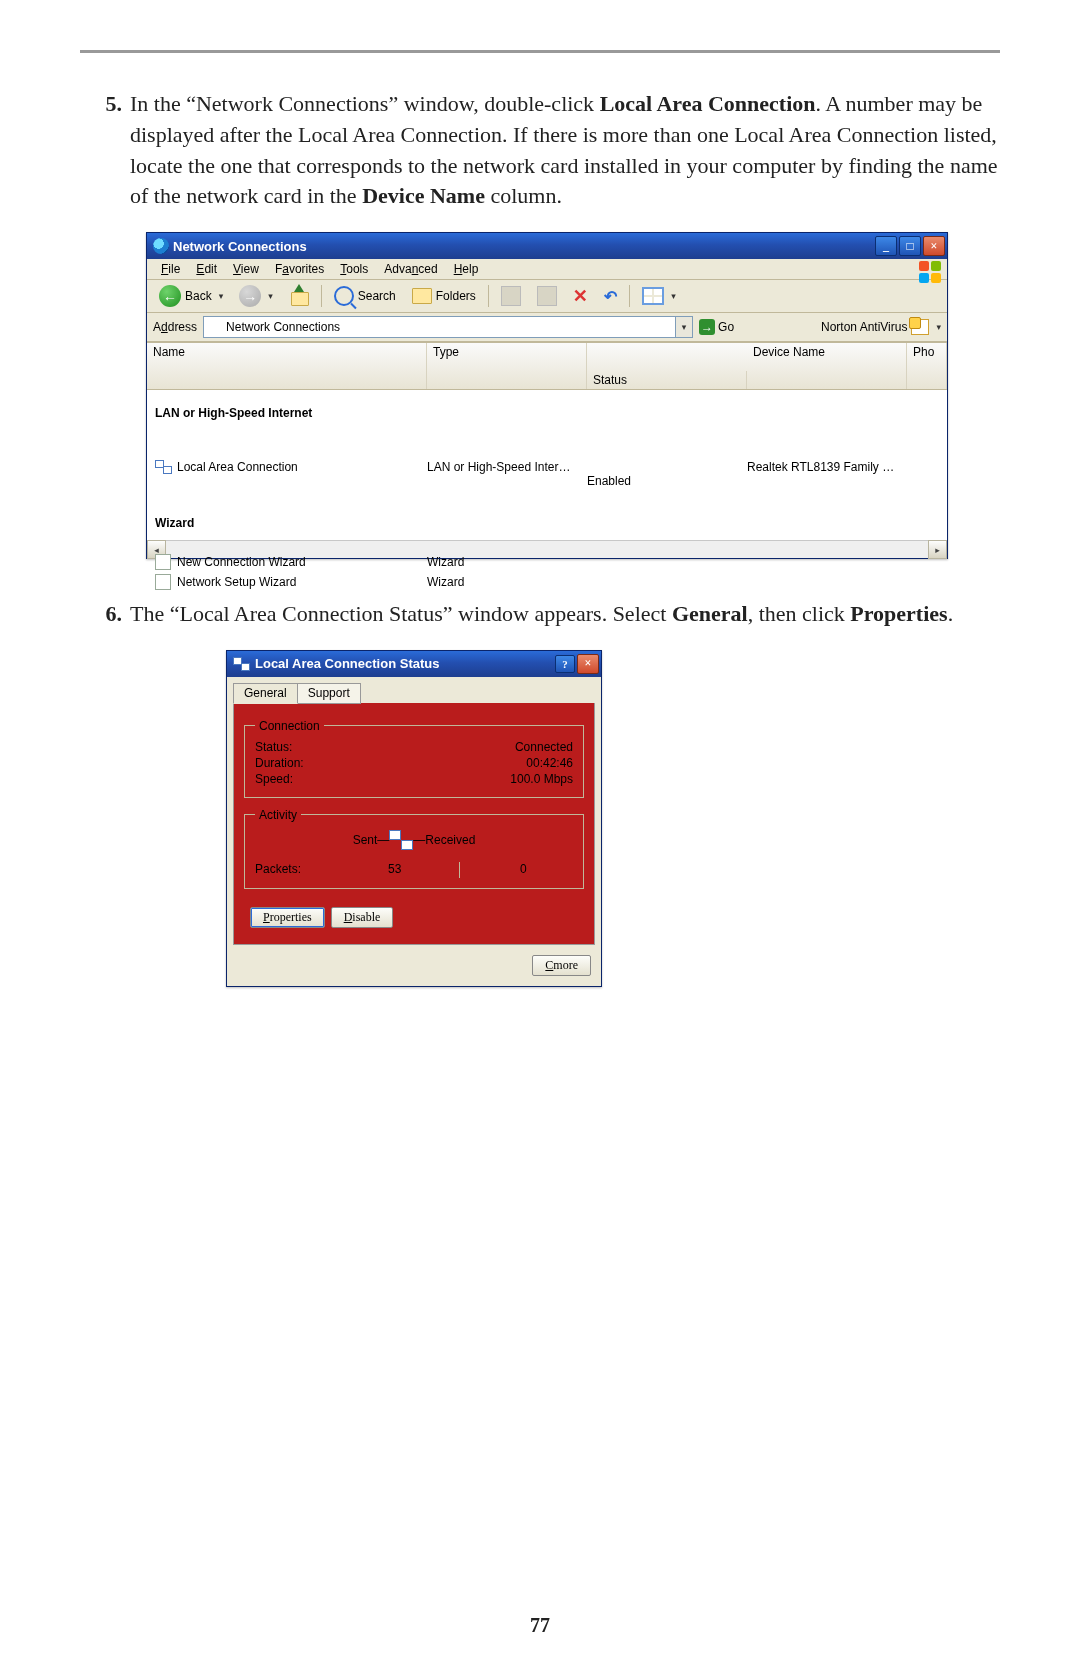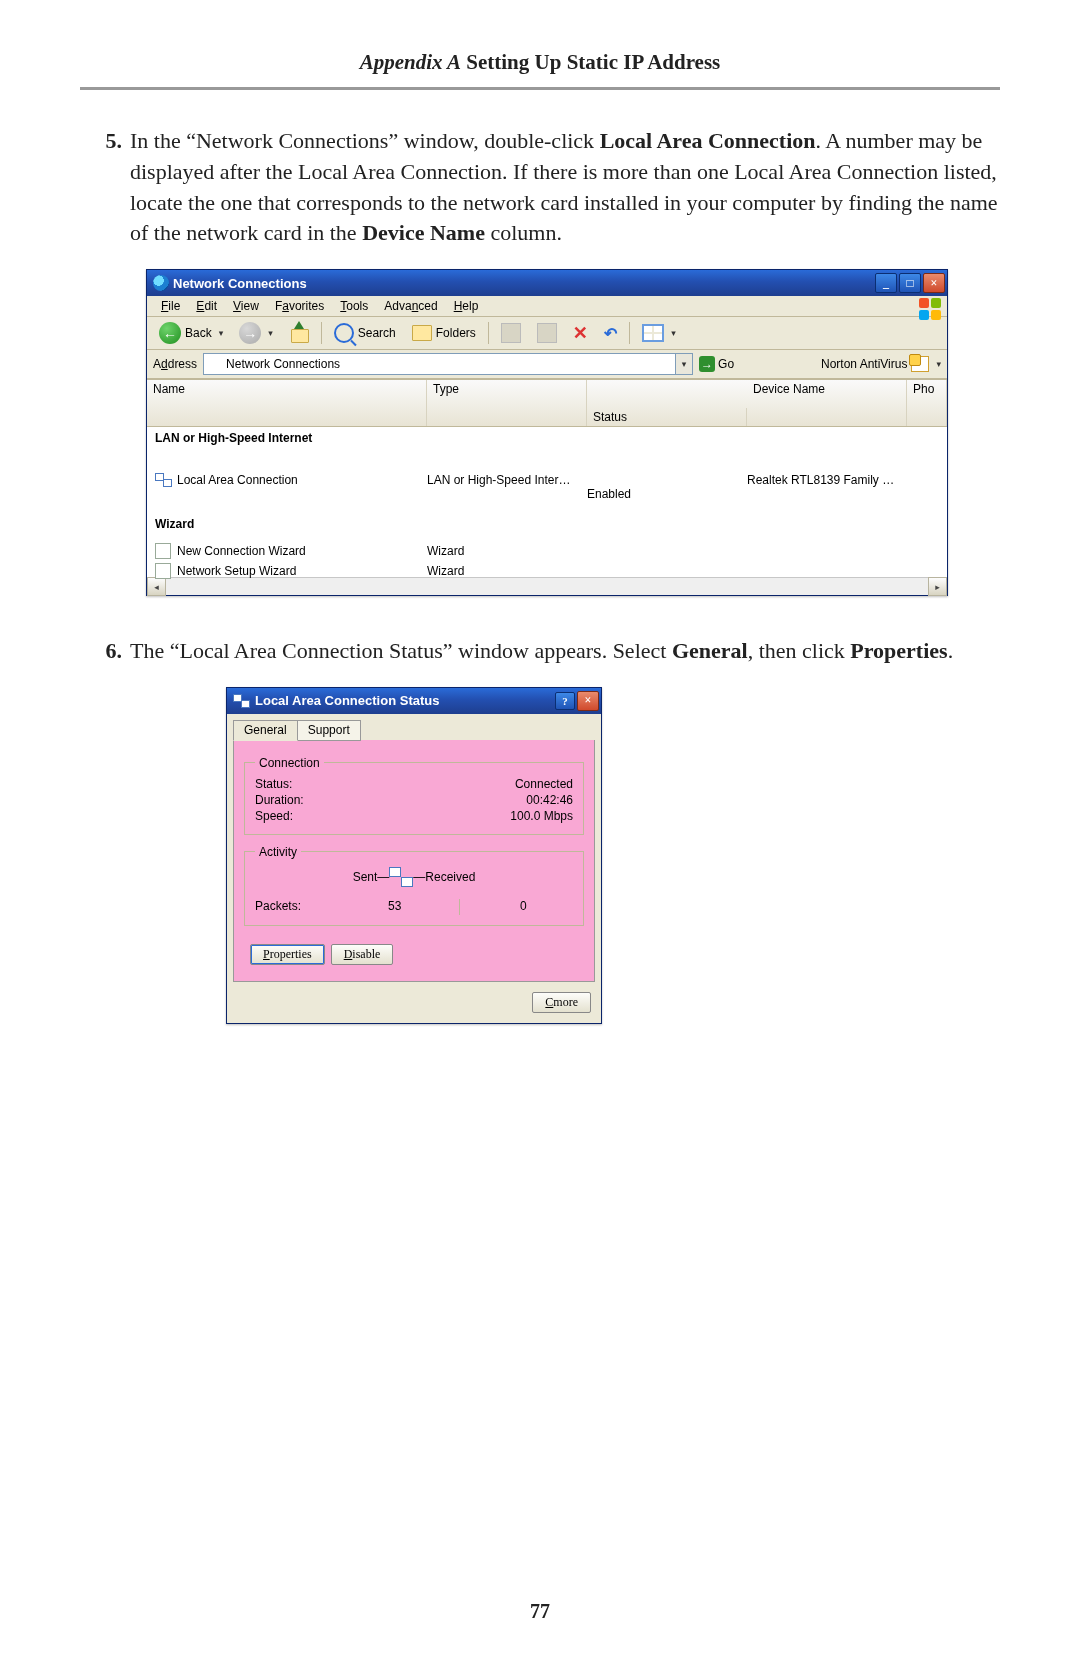--- a/index.html
+++ b/index.html
@@ -25,21 +25,21 @@
   }
   .header .appendix { font-style: italic; }
   .hr-line { height: 3px; background: #999; width: 100%; margin-bottom: 36px;}
   .step { display: flex; margin: 0 0 20px 0; font-size: 22px; line-height: 1.4;}
   .step-num { width: 42px; flex: none; font-weight: bold; text-align: right; padding-right: 8px;}
   .step-text { flex: 1; }
   .step-text b { font-weight: bold; }
   .screenshot { margin: 10px 0 40px 66px; }
   .page-number {
     position: absolute;
-    bottom: 46px; left: 0; width: 100%;
+    bottom: 32px; left: 0; width: 100%;
     text-align: center;
     font-weight: bold;
     font-size: 20px;
   }
 
   
   .win {
     font-family: Tahoma, Verdana, sans-serif;
     font-size: 12px;
     color: #000;
@@ -169,21 +169,21 @@
   }
   .lv-header {
     display:flex; background: linear-gradient(#fafafa,#e8e4d4);
     border-bottom:1px solid #c0b89a; font-size:12px;
   }
   .lv-header .col {
     border-right:1px solid #d8d3c0;
     padding: 2px 6px; box-sizing:border-box;
   }
   .c-name{width:280px;} .c-type{width:160px;} .c-status{width:160px;margin-top:28px;} .c-device{width:160px;} .c-pho{flex:1;}
-  .lv-group { font-weight:bold; padding: 4px 8px; font-size:12px;}
+  .lv-group { font-weight:bold; padding: 16px 8px; font-size:12px;}
   .lv-row { display:flex; align-items:center; padding: 2px 8px; font-size:12px;}
   .lv-row .cell { box-sizing:border-box; }
   .lv-row .c-name{width:272px; display:flex; align-items:center; gap:6px;}
   .lv-row .c-type{width:160px;} .lv-row .c-status{width:160px;} .lv-row .c-device{width:180px;}
   .lan-icon {
     width:16px; height:14px; position:relative;
   }
   .lan-icon .m{ width:7px; height:6px; background:#fff; border:1px solid #4a78c0; position:absolute;}
   .lan-icon .m1{left:0; top:0;} .lan-icon .m2{left:8px; top:6px;}
   .wiz-icon { width:14px; height:14px; background:#fff; border:1px solid #9a9; display:inline-block;}
@@ -202,21 +202,21 @@
     display:flex; padding: 6px 6px 0 6px; background:#ece9d8;
   }
   .dlgtab {
     padding: 2px 10px 3px; font-size:12px;
     border:1px solid #999; background:#f5f3e9; margin-right:-1px;
     position:relative;
   }
   .dlgtab.active { background:#ece9d8; border-bottom-color:#ece9d8; z-index:2; font-weight:normal;}
   .dlg-panel {
     border:1px solid #999; margin:0 6px 0 6px; padding: 10px 10px 10px 10px;
-    background:#f9a8d4; border-top:none; margin-top:-1px;
+    background:#b91c1c; border-top:none; margin-top:-1px;
   }
   fieldset.xpgroup {
     border:1px solid #c0b89a; padding: 6px 10px 10px 10px; margin: 6px 0 10px 0;
     font-size:12px;
   }
   fieldset.xpgroup legend { padding:0 4px;}
   .kv { display:flex; justify-content:space-between; padding: 1px 0;}
   .activity-row {
     display:flex; align-items:center; justify-content:center; gap: 0; padding: 2px 0 6px;
   }
@@ -243,23 +243,20 @@
     background: linear-gradient(to bottom,#3d88e7,#1f54b6);
     border:1px solid #0b2e72; border-radius:2px;
     color:#fff; font: bold 11px Tahoma; display:flex; align-items:center; justify-content:center;
   }
   .small-caret { font-size:9px; padding-left:3px; color:#333;}
 </style>
 </head>
 <body>
 
 <div class="page">
-  <div class="header">
-    <span class="appendix">Appendix A</span><span>  Setting Up Static IP Address</span>
-  </div>
   <div class="hr-line"></div>
 
   <div class="step">
     <div class="step-num">5.</div>
     <div class="step-text">
       <span>In the “Network Connections” window, double-click </span><b>Local Area Connection</b><span>. A number may be displayed after the Local Area Connection. If there is more than one Local Area Connection listed, locate the one that corresponds to the network card installed in your computer by finding the name of the network card in the </span><b>Device Name</b><span> column.</span>
     </div>
   </div>
 
   <div class="screenshot">

